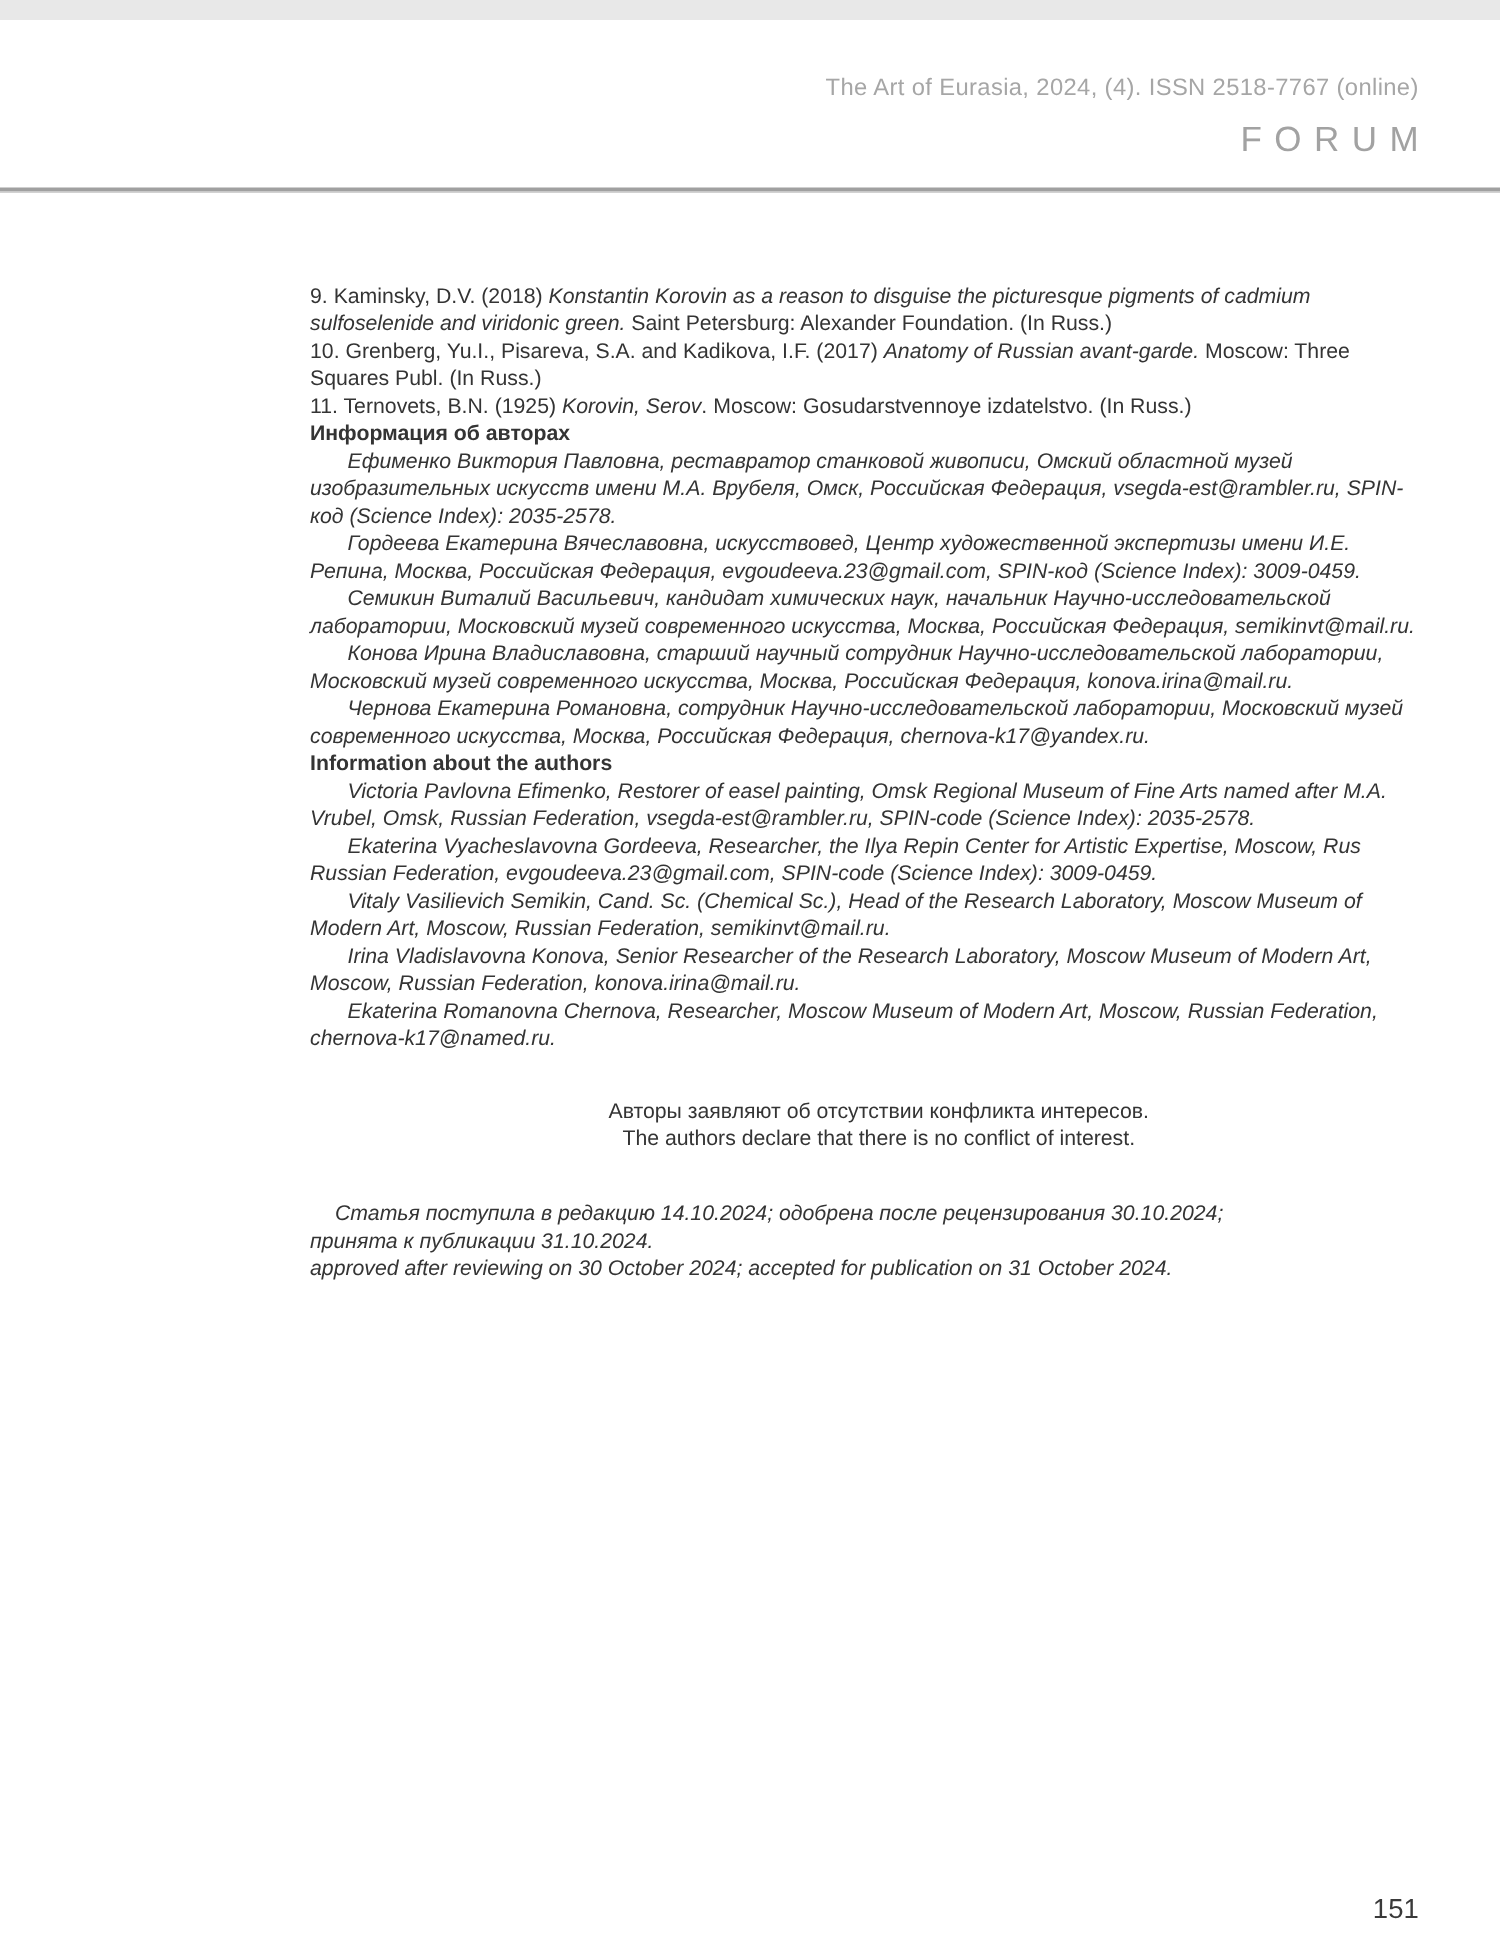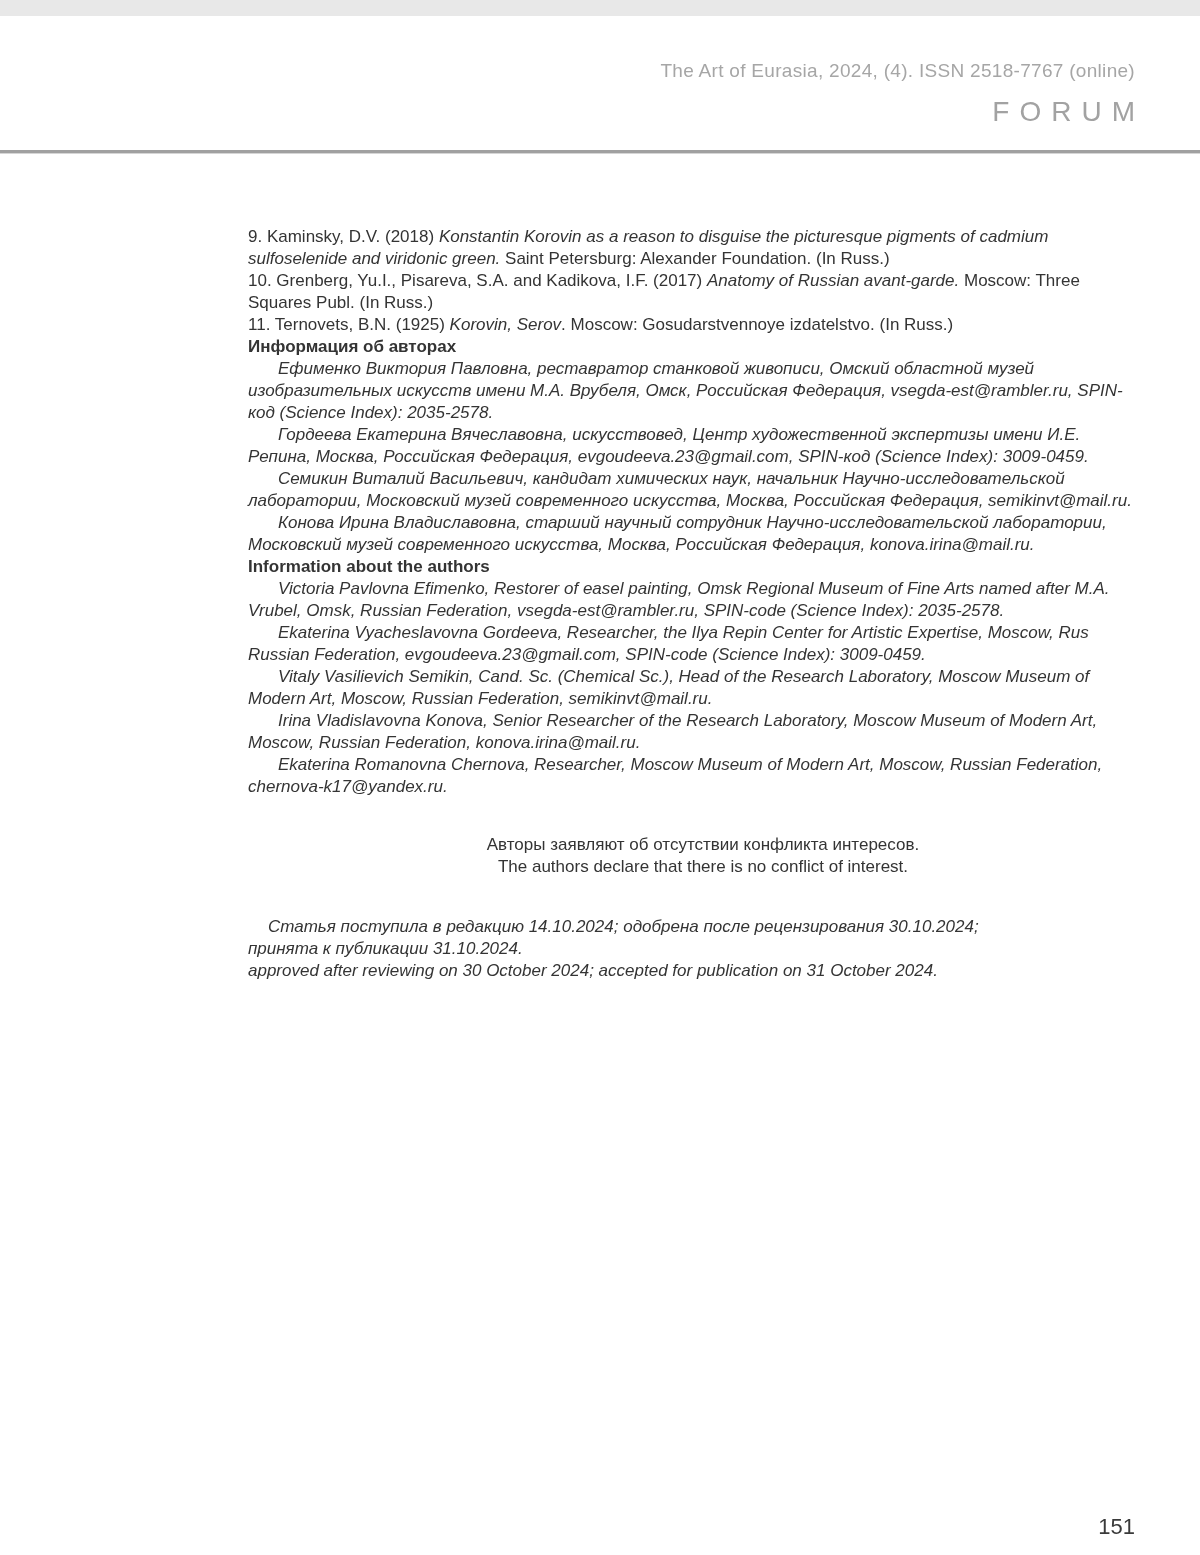--- a/index.html
+++ b/index.html
@@ -101,29 +101,30 @@
       <p><span>10. Grenberg, Yu.I., Pisareva, S.A. and Kadikova, I.F. (2017) </span><span class="ref-title">Anatomy of Russian avant-garde.</span><span> Moscow: Three Squares Publ. (In Russ.)</span></p>
       <p><span>11. Ternovets, B.N. (1925) </span><span class="ref-title">Korovin, Serov</span><span>. Moscow: Gosudarstvennoye izdatelstvo. (In Russ.)</span></p>
     </div>
 
     <p class="section-heading heading-ru">Информация об авторах</p>
     <div>
       <p class="author-par">Ефименко Виктория Павловна, реставратор станковой живописи, Омский областной музей изобразительных искусств имени М.А. Врубеля, Омск, Российская Федерация, vsegda-est@rambler.ru, SPIN-код (Science Index): 2035-2578.</p>
       <p class="author-par">Гордеева Екатерина Вячеславовна, искусствовед, Центр художественной экспертизы имени И.Е. Репина, Москва, Российская Федерация, evgoudeeva.23@gmail.com, SPIN-код (Science Index): 3009-0459.</p>
       <p class="author-par">Семикин Виталий Васильевич, кандидат химических наук, начальник Научно-исследовательской лаборатории, Московский музей современного искусства, Москва, Российская Федерация, semikinvt@mail.ru.</p>
       <p class="author-par">Конова Ирина Владиславовна, старший научный сотрудник Научно-исследовательской лаборатории, Московский музей современного искусства, Москва, Российская Федерация, konova.irina@mail.ru.</p>
+      <p class="author-par">Чернова Екатерина Романовна, сотрудник Научно-исследовательской лаборатории, Московский музей современного искусства, Москва, Российская Федерация, chernova-k17@yandex.ru.</p>
     </div>
 
     <p class="section-heading heading-en">Information about the authors</p>
     <div>
       <p class="author-par">Victoria Pavlovna Efimenko, Restorer of easel painting, Omsk Regional Museum of Fine Arts named after M.A. Vrubel, Omsk, Russian Federation, vsegda-est@rambler.ru, SPIN-code (Science Index): 2035-2578.</p>
       <p class="author-par">Ekaterina Vyacheslavovna Gordeeva, Researcher, the Ilya Repin Center for Artistic Expertise, Moscow, Rus Russian Federation, evgoudeeva.23@gmail.com, SPIN-code (Science Index): 3009-0459.</p>
       <p class="author-par">Vitaly Vasilievich Semikin, Cand. Sc. (Chemical Sc.), Head of the Research Laboratory, Moscow Museum of Modern Art, Moscow, Russian Federation, semikinvt@mail.ru.</p>
       <p class="author-par">Irina Vladislavovna Konova, Senior Researcher of the Research Laboratory, Moscow Museum of Modern Art, Moscow, Russian Federation, konova.irina@mail.ru.</p>
-      <p class="author-par">Ekaterina Romanovna Chernova, Researcher, Moscow Museum of Modern Art, Moscow, Russian Federation, chernova-k17@yandex.ru.</p>
+      <p class="author-par">Ekaterina Romanovna Chernova, Researcher, Moscow Museum of Modern Art, Moscow, Russian Federation, chernova-k17@named.ru.</p>
     </div>
 
     <div class="conflict-block">
       <p>Авторы заявляют об отсутствии конфликта интересов.</p>
       <p>The authors declare that there is no conflict of interest.</p>
     </div>
 
     <div class="dates-block">
       <p class="first-line">Статья поступила в редакцию 14.10.2024; одобрена после рецензирования 30.10.2024;</p>
       <p>принята к публикации 31.10.2024.</p>

